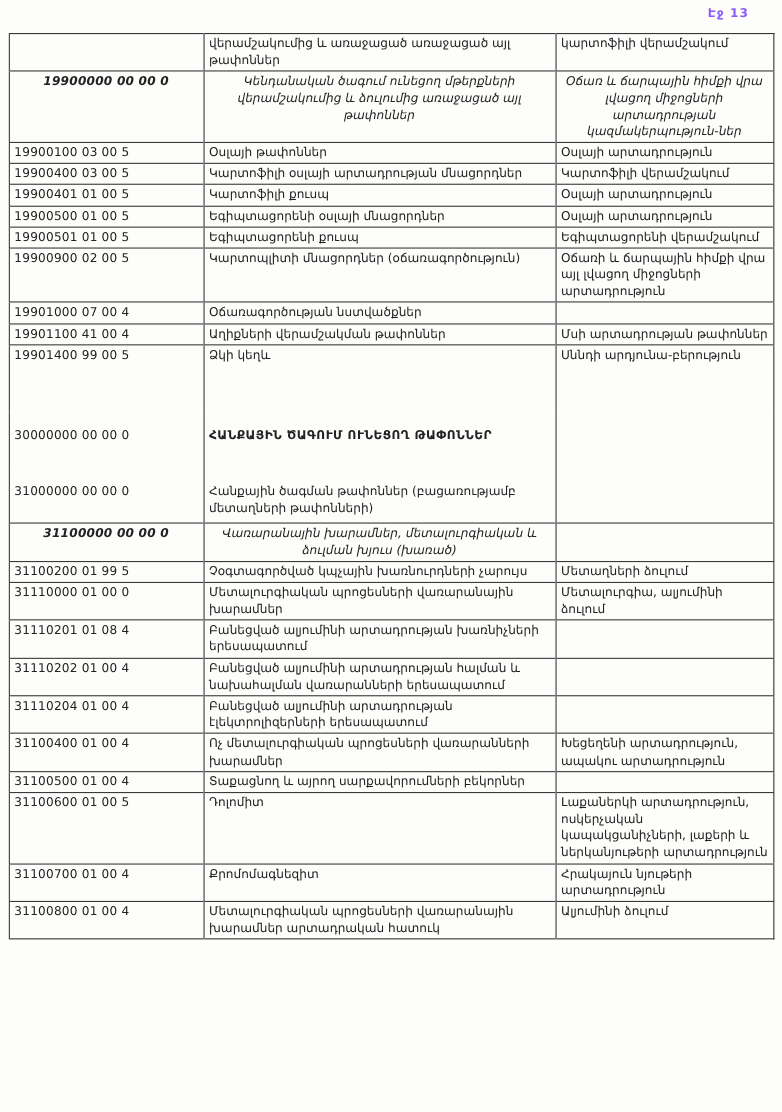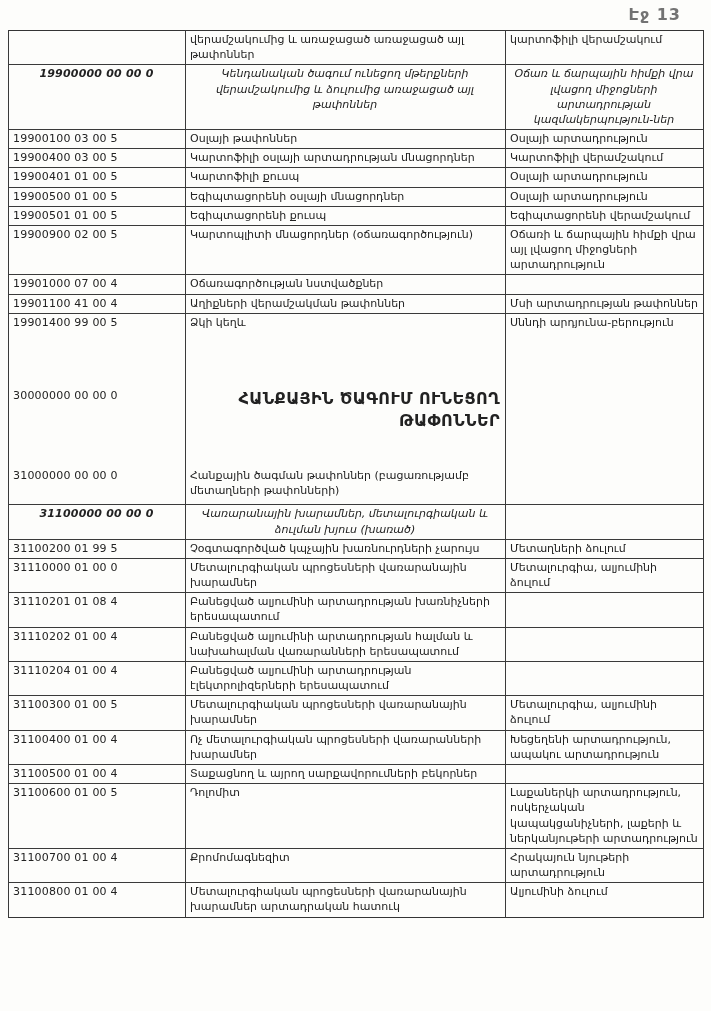--- a/index.html
+++ b/index.html
@@ -13,24 +13,24 @@
     position: relative;
     overflow: hidden;
     font-family: "DejaVu Sans", sans-serif;
     color: #1d1d1d;
     background: #fdfdfb;
   }
   .page-label {
     position: absolute;
     top: 5px;
     right: 30px;
-    font-size: 16px;
+    font-size: 11px;
     font-weight: bold;
     letter-spacing: 1px;
-    color: #737373;
+    color: #8b5cf6;
   }
   table.doc-table {
     position: absolute;
     top: 30px;
     left: 8px;
     width: 695px;
     border-collapse: collapse;
     table-layout: fixed;
     border: 1.4px solid #343434;
   }
@@ -47,23 +47,22 @@
   table.doc-table tr:first-child td { border-top: none; }
   table.doc-table tr.no-top td { border-top: none; }
 
   td.code { letter-spacing: 0.2px; white-space: nowrap; overflow: hidden; }
 
   tr.italic td { font-style: italic; text-align: center; }
   tr.italic td.code { font-weight: bold; }
 
   tr.section td.desc {
     font-weight: bold;
-    font-size: 16px;
+    font-size: 11px;
     letter-spacing: 0.4px;
-    text-align: right;
   }
   tr.section td { padding-top: 14px; padding-bottom: 26px; }
   tr.pad-sub td { padding-top: 10px; padding-bottom: 6px; }
   tr.gap-bottom td { padding-bottom: 44px; }
 </style>
 </head>
 <body>
 
 <div class="page-label">Էջ 13</div>
 
@@ -163,25 +162,20 @@
         <td class="code">31110202 01 00 4</td>
         <td class="desc">Բանեցված ալյումինի արտադրության հալման և նախահալման վառարանների երեսապատում</td>
         <td class="ind"></td>
       </tr>
       <tr>
         <td class="code">31110204 01 00 4</td>
         <td class="desc">Բանեցված ալյումինի արտադրության էլեկտրոլիզերների երեսապատում</td>
         <td class="ind"></td>
       </tr>
       <tr>
-        <td class="code">31100300 01 00 5</td>
-        <td class="desc">Մետալուրգիական պրոցեսների վառարանային խարամներ</td>
-        <td class="ind">Մետալուրգիա, ալյումինի ձուլում</td>
-      </tr>
-      <tr>
         <td class="code">31100400 01 00 4</td>
         <td class="desc">Ոչ մետալուրգիական պրոցեսների վառարանների խարամներ</td>
         <td class="ind">Խեցեղենի արտադրություն, ապակու արտադրություն</td>
       </tr>
       <tr>
         <td class="code">31100500 01 00 4</td>
         <td class="desc">Տաքացնող և այրող սարքավորումների բեկորներ</td>
         <td class="ind"></td>
       </tr>
       <tr>

